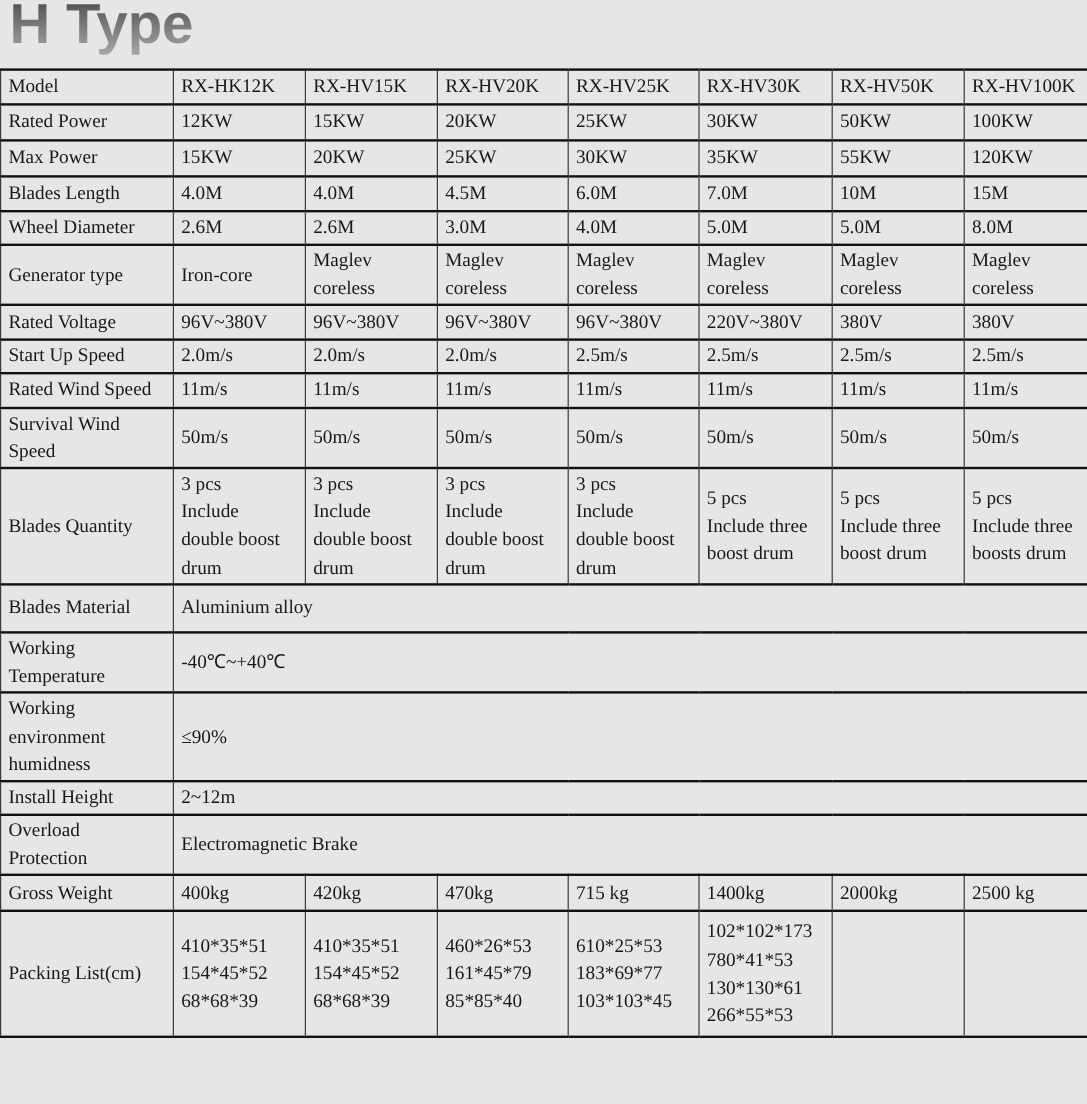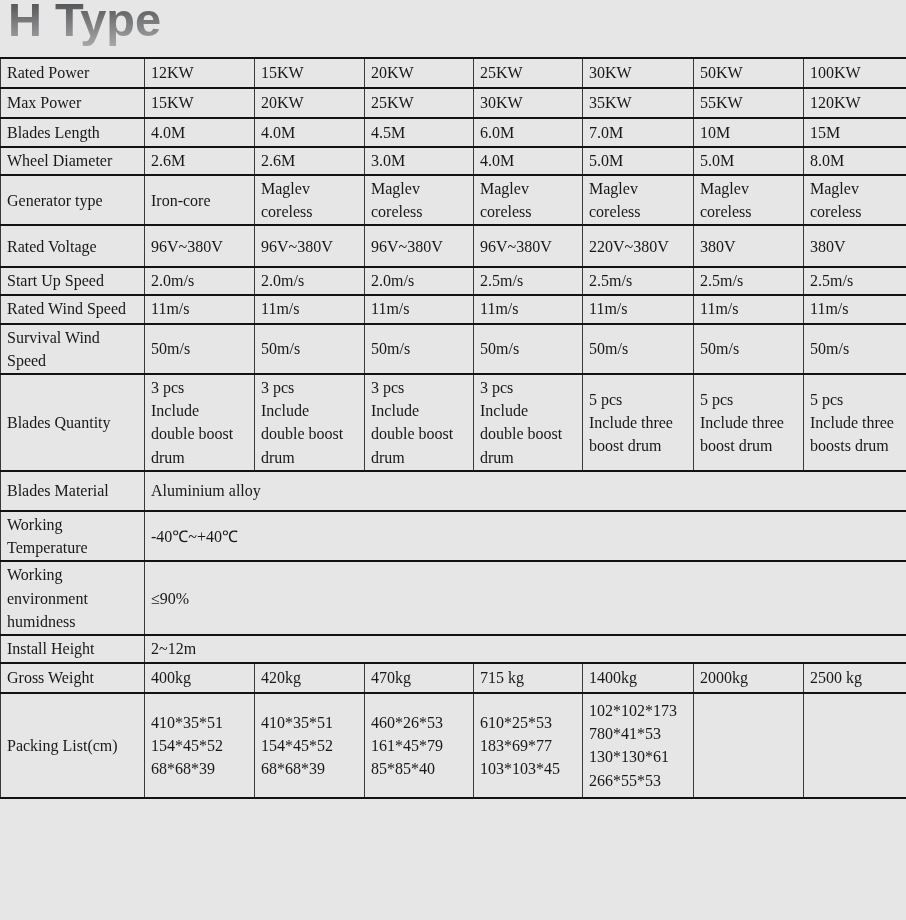--- a/index.html
+++ b/index.html
@@ -54,20 +54,30 @@
     <col style="width:144px">
       <col style="width:110px">
       <col style="width:110px">
       <col style="width:109px">
     <col style="width:109px">
       <col style="width:111px">
       <col style="width:110px">
       <col style="width:103px">
   </colgroup>
   <tbody>
+  <tr style="height:29px">
+    <td>Model</td>
+    <td>RX-HK12K</td>
+    <td>RX-HV15K</td>
+    <td>RX-HV20K</td>
+    <td>RX-HV25K</td>
+    <td>RX-HV30K</td>
+    <td>RX-HV50K</td>
+    <td>RX-HV100K</td>
+  </tr>
   <tr style="height:30px">
     <td>Rated Power</td>
     <td>12KW</td>
     <td>15KW</td>
     <td>20KW</td>
     <td>25KW</td>
     <td>30KW</td>
     <td>50KW</td>
     <td>100KW</td>
   </tr>
@@ -110,21 +120,21 @@
 coreless</td>
     <td>Maglev
 coreless</td>
     <td>Maglev
 coreless</td>
     <td>Maglev
 coreless</td>
     <td>Maglev
 coreless</td>
   </tr>
-  <tr style="height:42px">
+  <tr style="height:29px">
     <td>Rated Voltage</td>
     <td>96V~380V</td>
     <td>96V~380V</td>
     <td>96V~380V</td>
     <td>96V~380V</td>
     <td>220V~380V</td>
     <td>380V</td>
     <td>380V</td>
   </tr>
   <tr style="height:20px">
@@ -197,20 +207,25 @@
   </tr>
   <tr style="height:70px">
     <td>Working
 environment
 humidness</td>
     <td colspan="7">≤90%</td>
   </tr>
   <tr style="height:28px">
     <td>Install Height</td>
     <td colspan="7">2~12m</td>
+  </tr>
+  <tr style="height:50px">
+    <td>Overload
+Protection</td>
+    <td colspan="7">Electromagnetic Brake</td>
   </tr>
   <tr style="height:30px">
     <td>Gross Weight</td>
     <td>400kg</td>
     <td>420kg</td>
     <td>470kg</td>
     <td>715 kg</td>
     <td>1400kg</td>
     <td>2000kg</td>
     <td>2500 kg</td>

